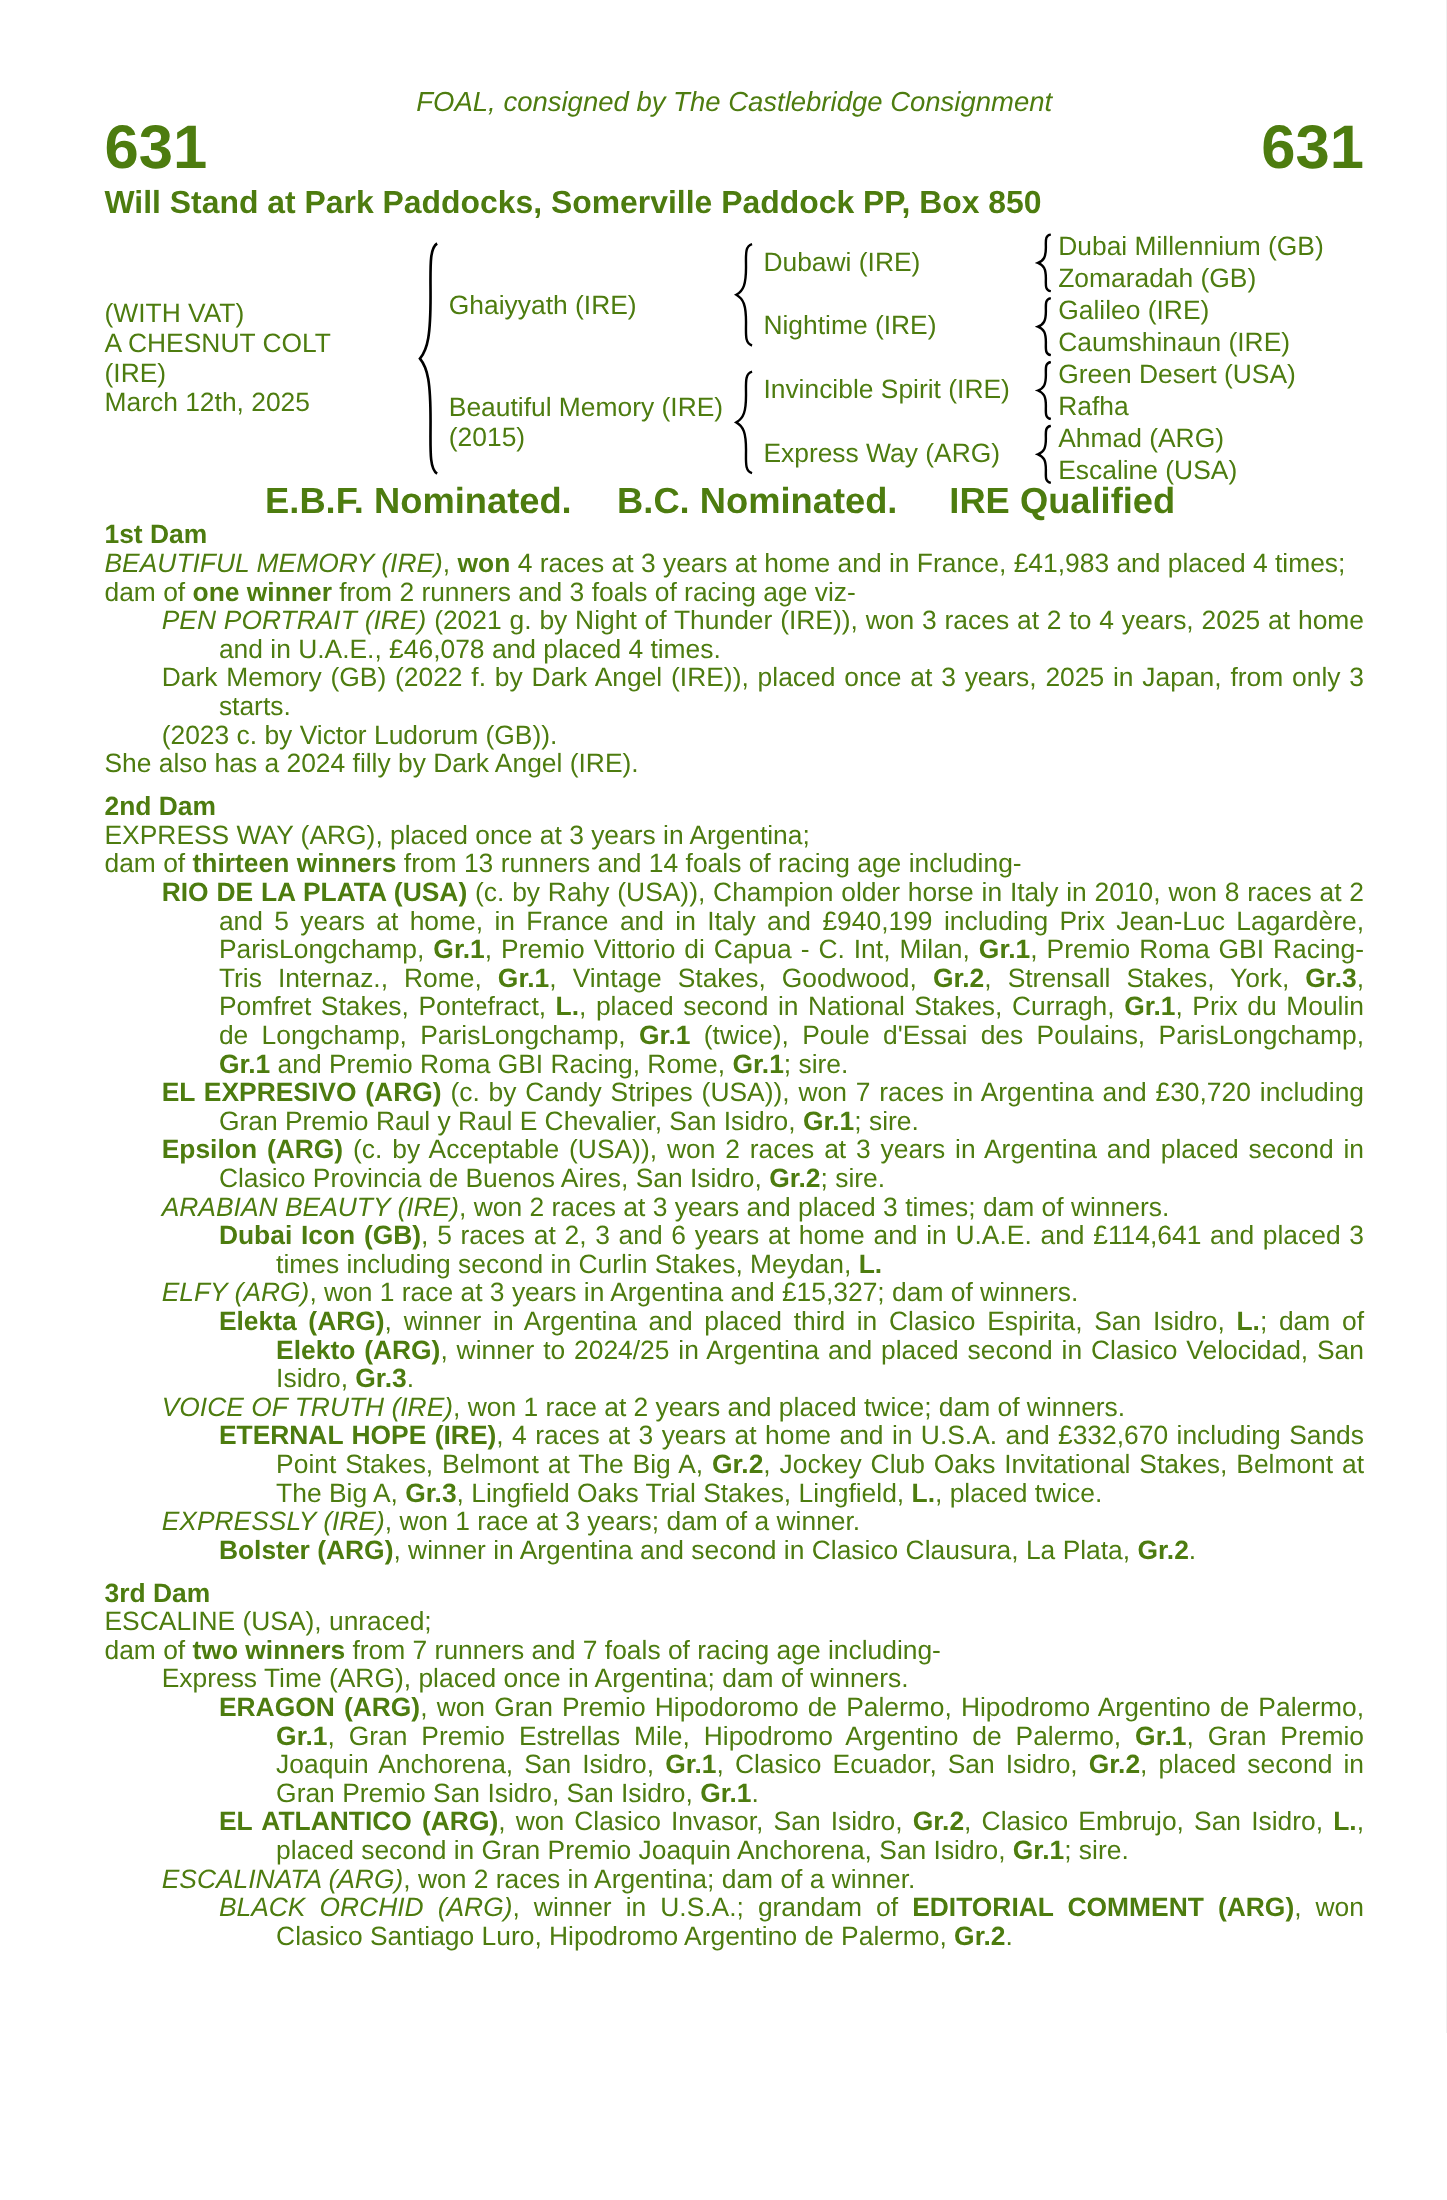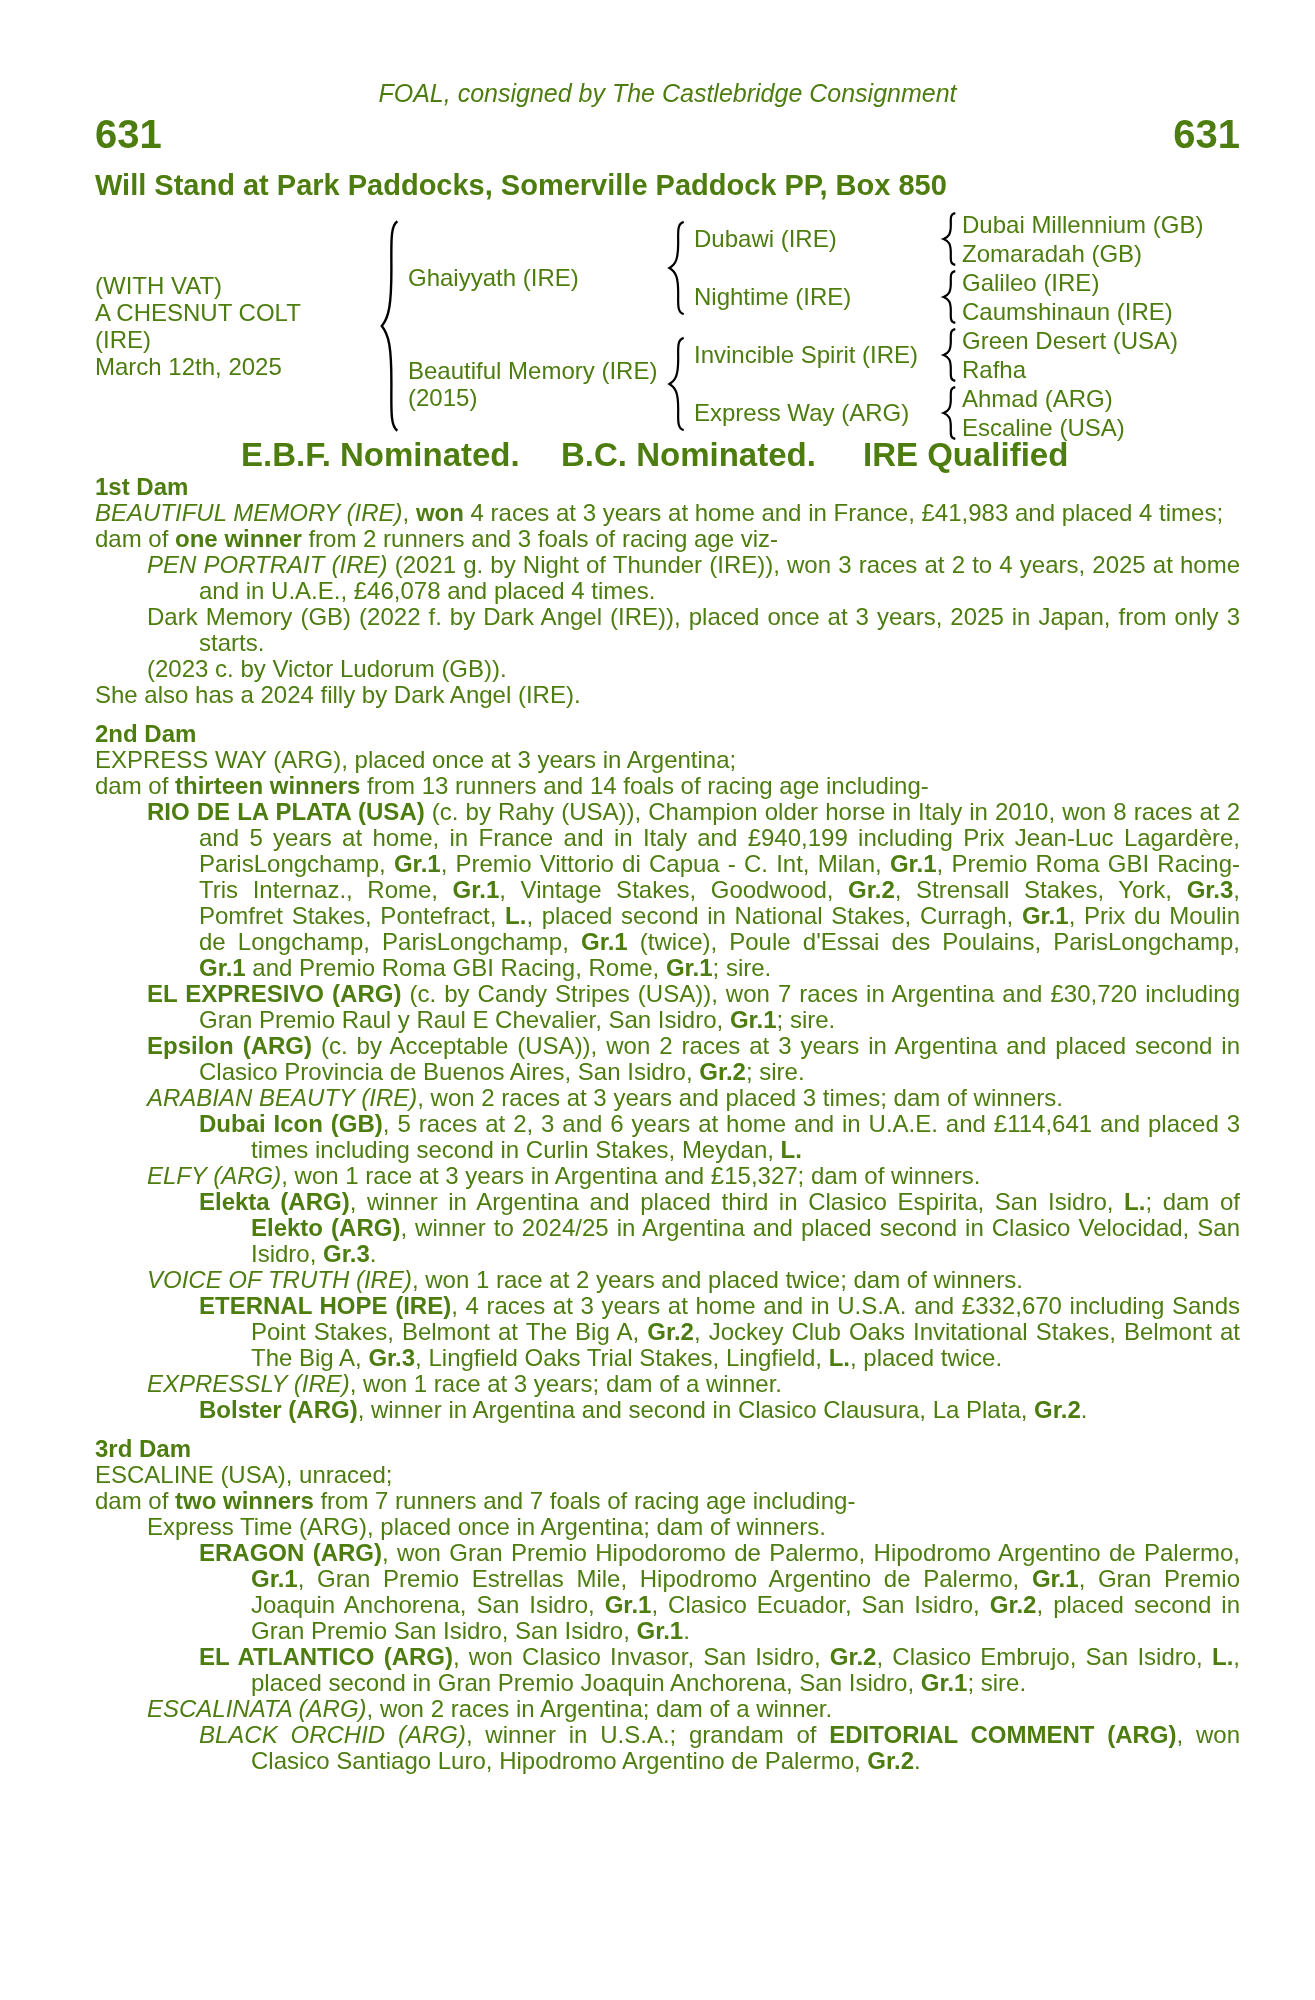--- a/index.html
+++ b/index.html
@@ -10,21 +10,21 @@
     color:#4d7c0f;
     font-family:"Liberation Sans", sans-serif;
     font-size:24px;line-height:26px;
     box-sizing:border-box;
     padding:80px 75px 0 95px;
     overflow:hidden;
     margin:0 auto;
   }
   .consignor{font-style:italic;text-align:center;font-size:25px;line-height:26px;}
   .lot-row{display:flex;justify-content:space-between;align-items:flex-start;
-    font-size:40px;font-weight:bold;line-height:48px;margin-top:4px;}
+    font-size:56px;font-weight:bold;line-height:48px;margin-top:4px;}
   .stand-line{font-weight:bold;font-size:29px;line-height:26px;margin-top:14px;}
 
   
   .pedigree{
     margin-top:12px;
     display:grid;
     grid-template-columns:275px 38px 250px 36px 242px 26px auto;
     grid-template-rows:repeat(8, 29px);
     align-items:center;
   }

